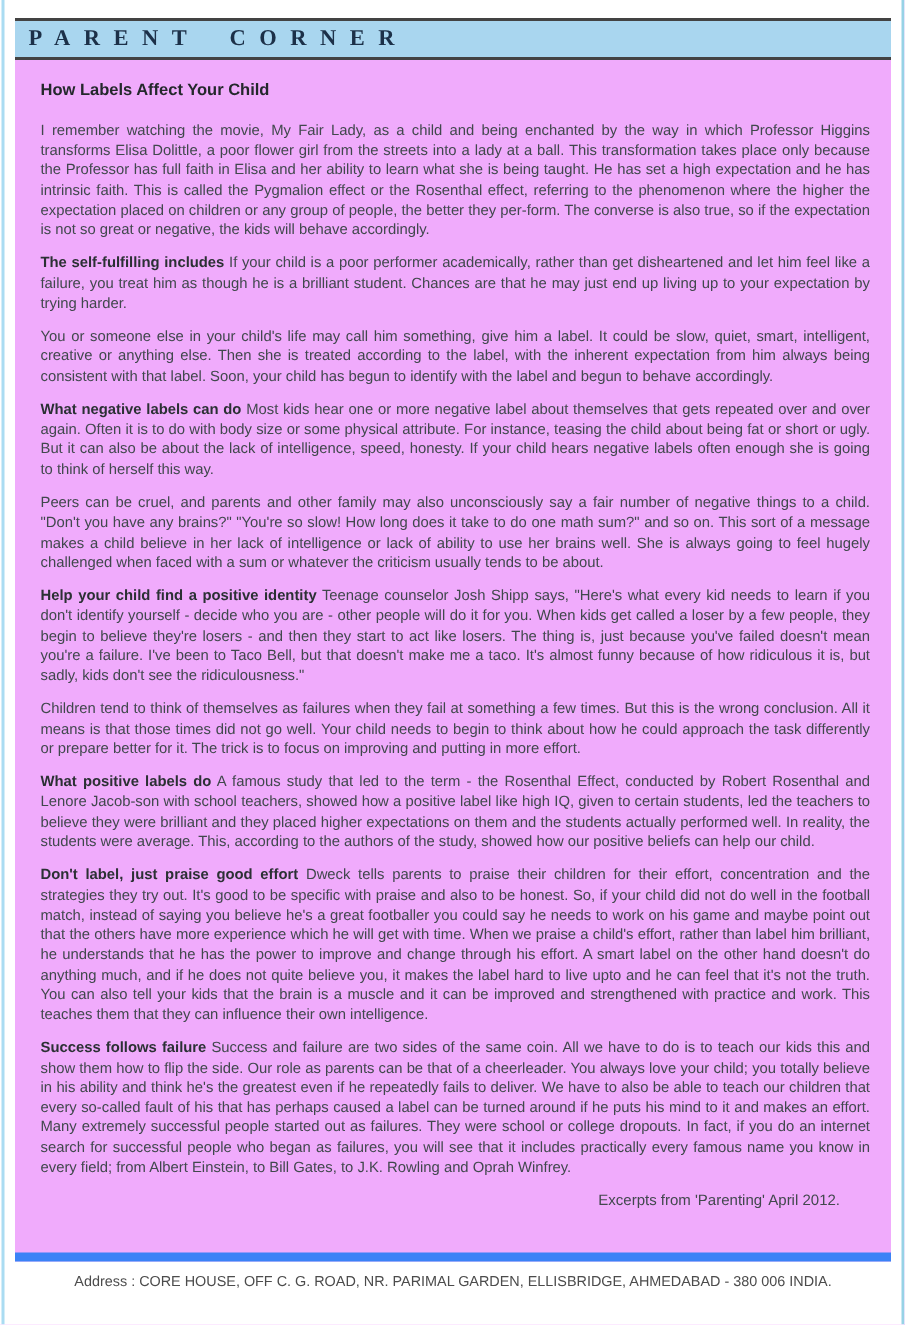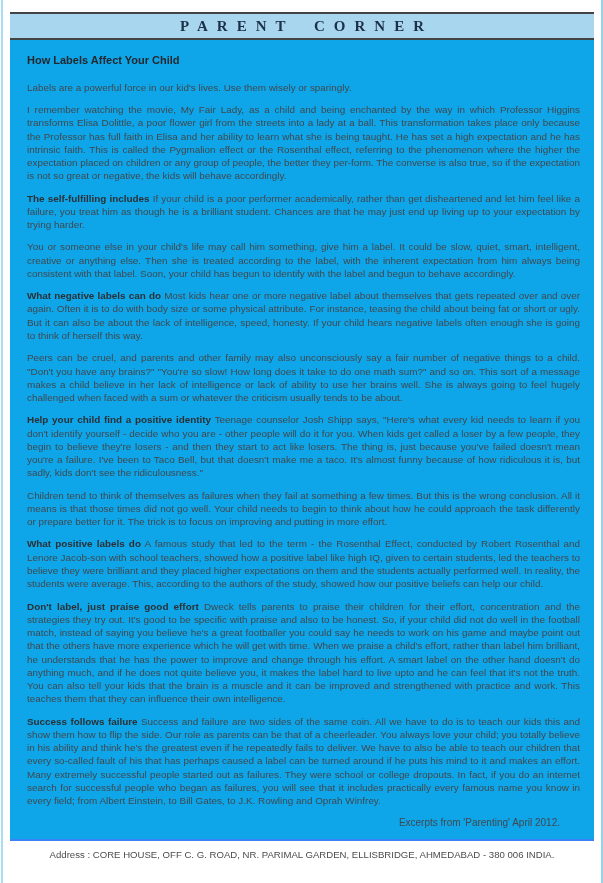--- a/index.html
+++ b/index.html
@@ -17,35 +17,35 @@
   .edge-line-right {
     position: absolute; right: 0; top: 0; bottom: 0; width: 2px;
     background: #97d2e6;
   }
   .content { margin: 12px 9px 0 10px; }
   .masthead {
     background: #a9d6ef;
     border-top: 2px solid #434343;
     border-bottom: 2px solid #434343;
     height: 28px;
-    display: flex; align-items: center; justify-content: center;
+    display: flex; align-items: center; 
   }
   .masthead-title {
     font-family: "Liberation Serif", serif;
     font-weight: bold;
     font-size: 15px;
     letter-spacing: 9px;
     word-spacing: 7px;
     padding-left: 9px; 
     color: #1c3048;
     white-space: nowrap;
   }
   .article {
-    background: #0ea5e9;
-    border-bottom: 2px solid #3b82f6;
+    background: #f0abfc;
+    border-bottom: 6px solid #3b82f6;
     min-height: 801px;
     padding: 13px 14px 8px 17px;
     color: #41484d;
     font-size: 9.9px;
     line-height: 1.34;
     text-align: justify;
   }
   .article-heading {
     font-size: 11px;
     font-weight: bold;
@@ -76,21 +76,20 @@
 
 <div class="content">
 
   <div class="masthead">
     <div class="masthead-title">PARENT CORNER</div>
   </div>
 
   <div class="article">
     <div class="article-heading">How Labels Affect Your Child</div>
 
-    <p><span>Labels are a powerful force in our kid's lives. Use them wisely or sparingly.</span></p>
     <p><span>I remember watching the movie, My Fair Lady, as a child and being enchanted by the way in which Professor Higgins transforms Elisa Dolittle, a poor flower girl from the streets into a lady at a ball. This transformation takes place only because the Professor has full faith in Elisa and her ability to learn what she is being taught. He has set a high expectation and he has intrinsic faith. This is called the Pygmalion effect or the Rosenthal effect, referring to the phenomenon where the higher the expectation placed on children or any group of people, the better they per-form. The converse is also true, so if the expectation is not so great or negative, the kids will behave accordingly.</span></p>
     <p><b>The self-fulfilling includes</b> <span>If your child is a poor performer academically, rather than get disheartened and let him feel like a failure, you treat him as though he is a brilliant student. Chances are that he may just end up living up to your expectation by trying harder.</span></p>
     <p><span>You or someone else in your child's life may call him something, give him a label. It could be slow, quiet, smart, intelligent, creative or anything else. Then she is treated according to the label, with the inherent expectation from him always being consistent with that label. Soon, your child has begun to identify with the label and begun to behave accordingly.</span></p>
     <p><b>What negative labels can do</b> <span>Most kids hear one or more negative label about themselves that gets repeated over and over again. Often it is to do with body size or some physical attribute. For instance, teasing the child about being fat or short or ugly. But it can also be about the lack of intelligence, speed, honesty. If your child hears negative labels often enough she is going to think of herself this way.</span></p>
     <p><span>Peers can be cruel, and parents and other family may also unconsciously say a fair number of negative things to a child. "Don't you have any brains?" "You're so slow! How long does it take to do one math sum?" and so on. This sort of a message makes a child believe in her lack of intelligence or lack of ability to use her brains well. She is always going to feel hugely challenged when faced with a sum or whatever the criticism usually tends to be about.</span></p>
     <p><b>Help your child find a positive identity</b> <span>Teenage counselor Josh Shipp says, "Here's what every kid needs to learn if you don't identify yourself - decide who you are - other people will do it for you. When kids get called a loser by a few people, they begin to believe they're losers - and then they start to act like losers. The thing is, just because you've failed doesn't mean you're a failure. I've been to Taco Bell, but that doesn't make me a taco. It's almost funny because of how ridiculous it is, but sadly, kids don't see the ridiculousness."</span></p>
     <p><span>Children tend to think of themselves as failures when they fail at something a few times. But this is the wrong conclusion. All it means is that those times did not go well. Your child needs to begin to think about how he could approach the task differently or prepare better for it. The trick is to focus on improving and putting in more effort.</span></p>
     <p><b>What positive labels do</b> <span>A famous study that led to the term - the Rosenthal Effect, conducted by Robert Rosenthal and Lenore Jacob-son with school teachers, showed how a positive label like high IQ, given to certain students, led the teachers to believe they were brilliant and they placed higher expectations on them and the students actually performed well. In reality, the students were average. This, according to the authors of the study, showed how our positive beliefs can help our child.</span></p>
     <p><b>Don't label, just praise good effort</b> <span>Dweck tells parents to praise their children for their effort, concentration and the strategies they try out. It's good to be specific with praise and also to be honest. So, if your child did not do well in the football match, instead of saying you believe he's a great footballer you could say he needs to work on his game and maybe point out that the others have more experience which he will get with time. When we praise a child's effort, rather than label him brilliant, he understands that he has the power to improve and change through his effort. A smart label on the other hand doesn't do anything much, and if he does not quite believe you, it makes the label hard to live upto and he can feel that it's not the truth. You can also tell your kids that the brain is a muscle and it can be improved and strengthened with practice and work. This teaches them that they can influence their own intelligence.</span></p>
     <p><b>Success follows failure</b> <span>Success and failure are two sides of the same coin. All we have to do is to teach our kids this and show them how to flip the side. Our role as parents can be that of a cheerleader. You always love your child; you totally believe in his ability and think he's the greatest even if he repeatedly fails to deliver. We have to also be able to teach our children that every so-called fault of his that has perhaps caused a label can be turned around if he puts his mind to it and makes an effort. Many extremely successful people started out as failures. They were school or college dropouts. In fact, if you do an internet search for successful people who began as failures, you will see that it includes practically every famous name you know in every field; from Albert Einstein, to Bill Gates, to J.K. Rowling and Oprah Winfrey.</span></p>

